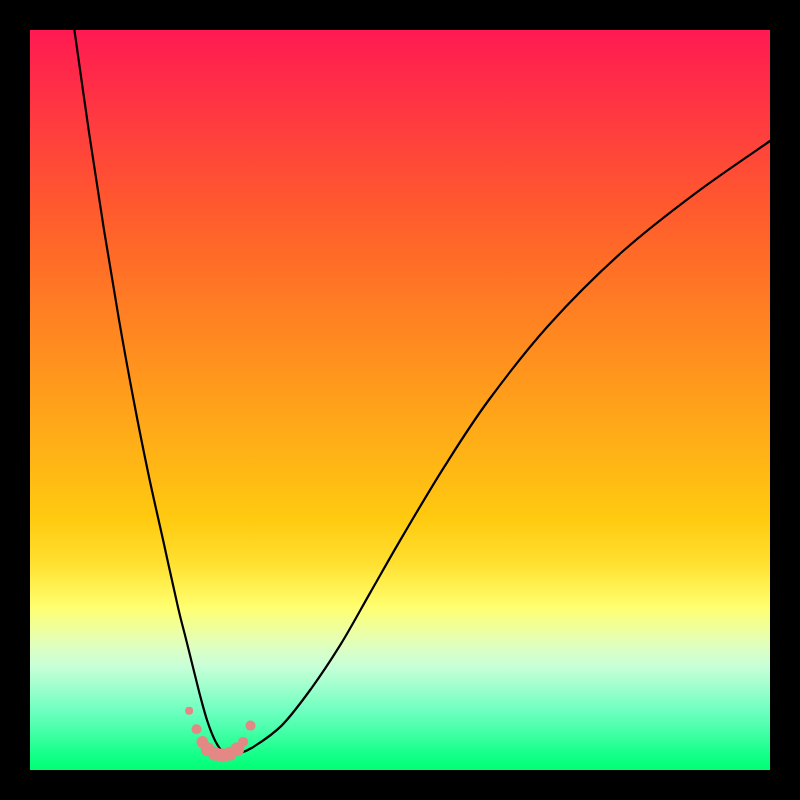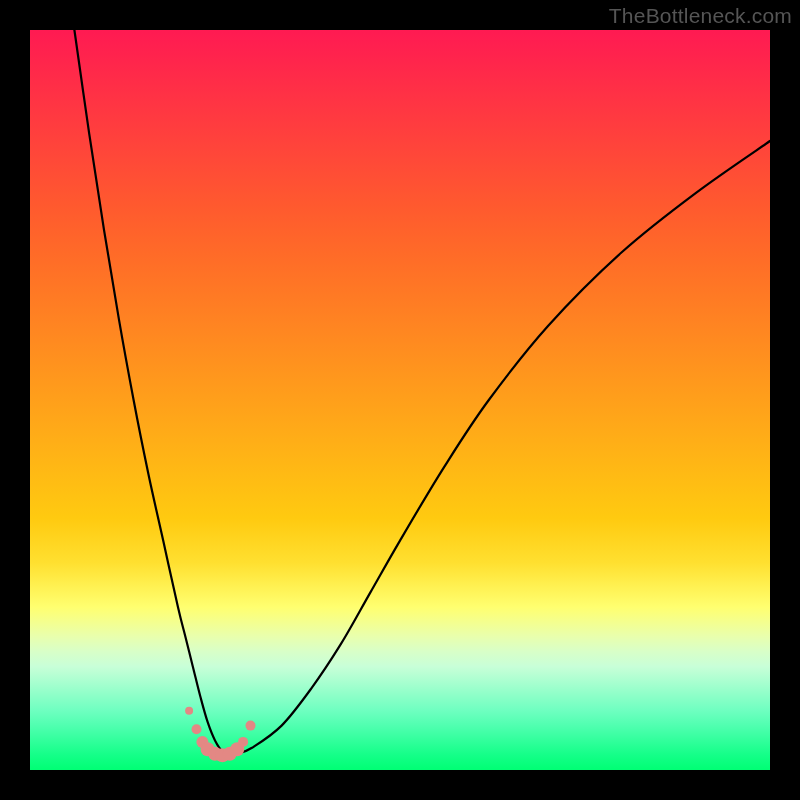--- a/index.html
+++ b/index.html
@@ -90,14 +90,13 @@
         <circle cx="177.6" cy="719.3" r="7" fill="#e38884"></circle>
         <circle cx="185.0" cy="723.7" r="7" fill="#e38884"></circle>
         <circle cx="192.4" cy="725.2" r="7" fill="#e38884"></circle>
         <circle cx="199.8" cy="723.7" r="7" fill="#e38884"></circle>
         <circle cx="207.2" cy="719.3" r="7" fill="#e38884"></circle>
         <circle cx="213.1" cy="711.9" r="5" fill="#e38884"></circle>
         <circle cx="220.5" cy="695.6" r="5" fill="#e38884"></circle>
       </g>
   </svg>
 
-  <div class="watermark">TheBottleneck.com</div>
 </div>
 
 </body></html>

